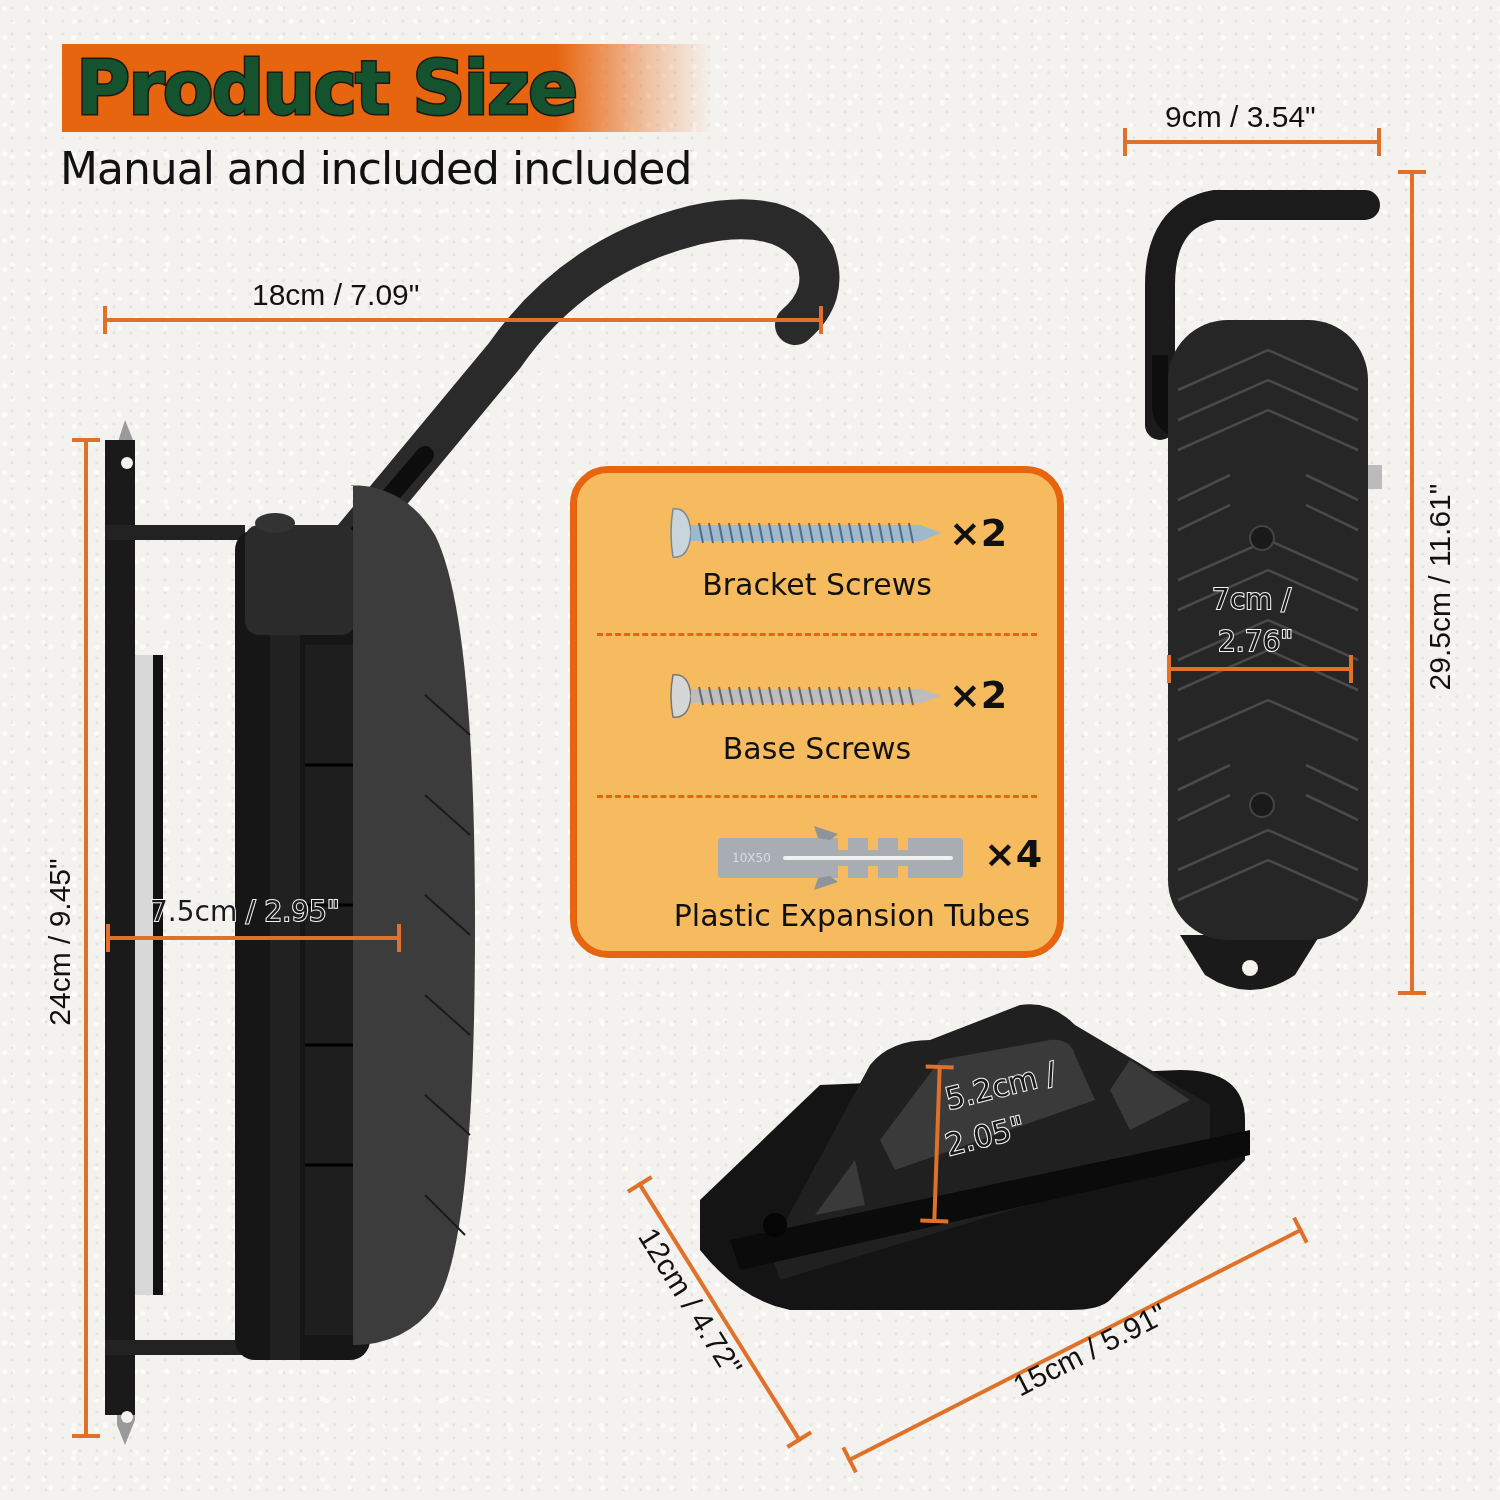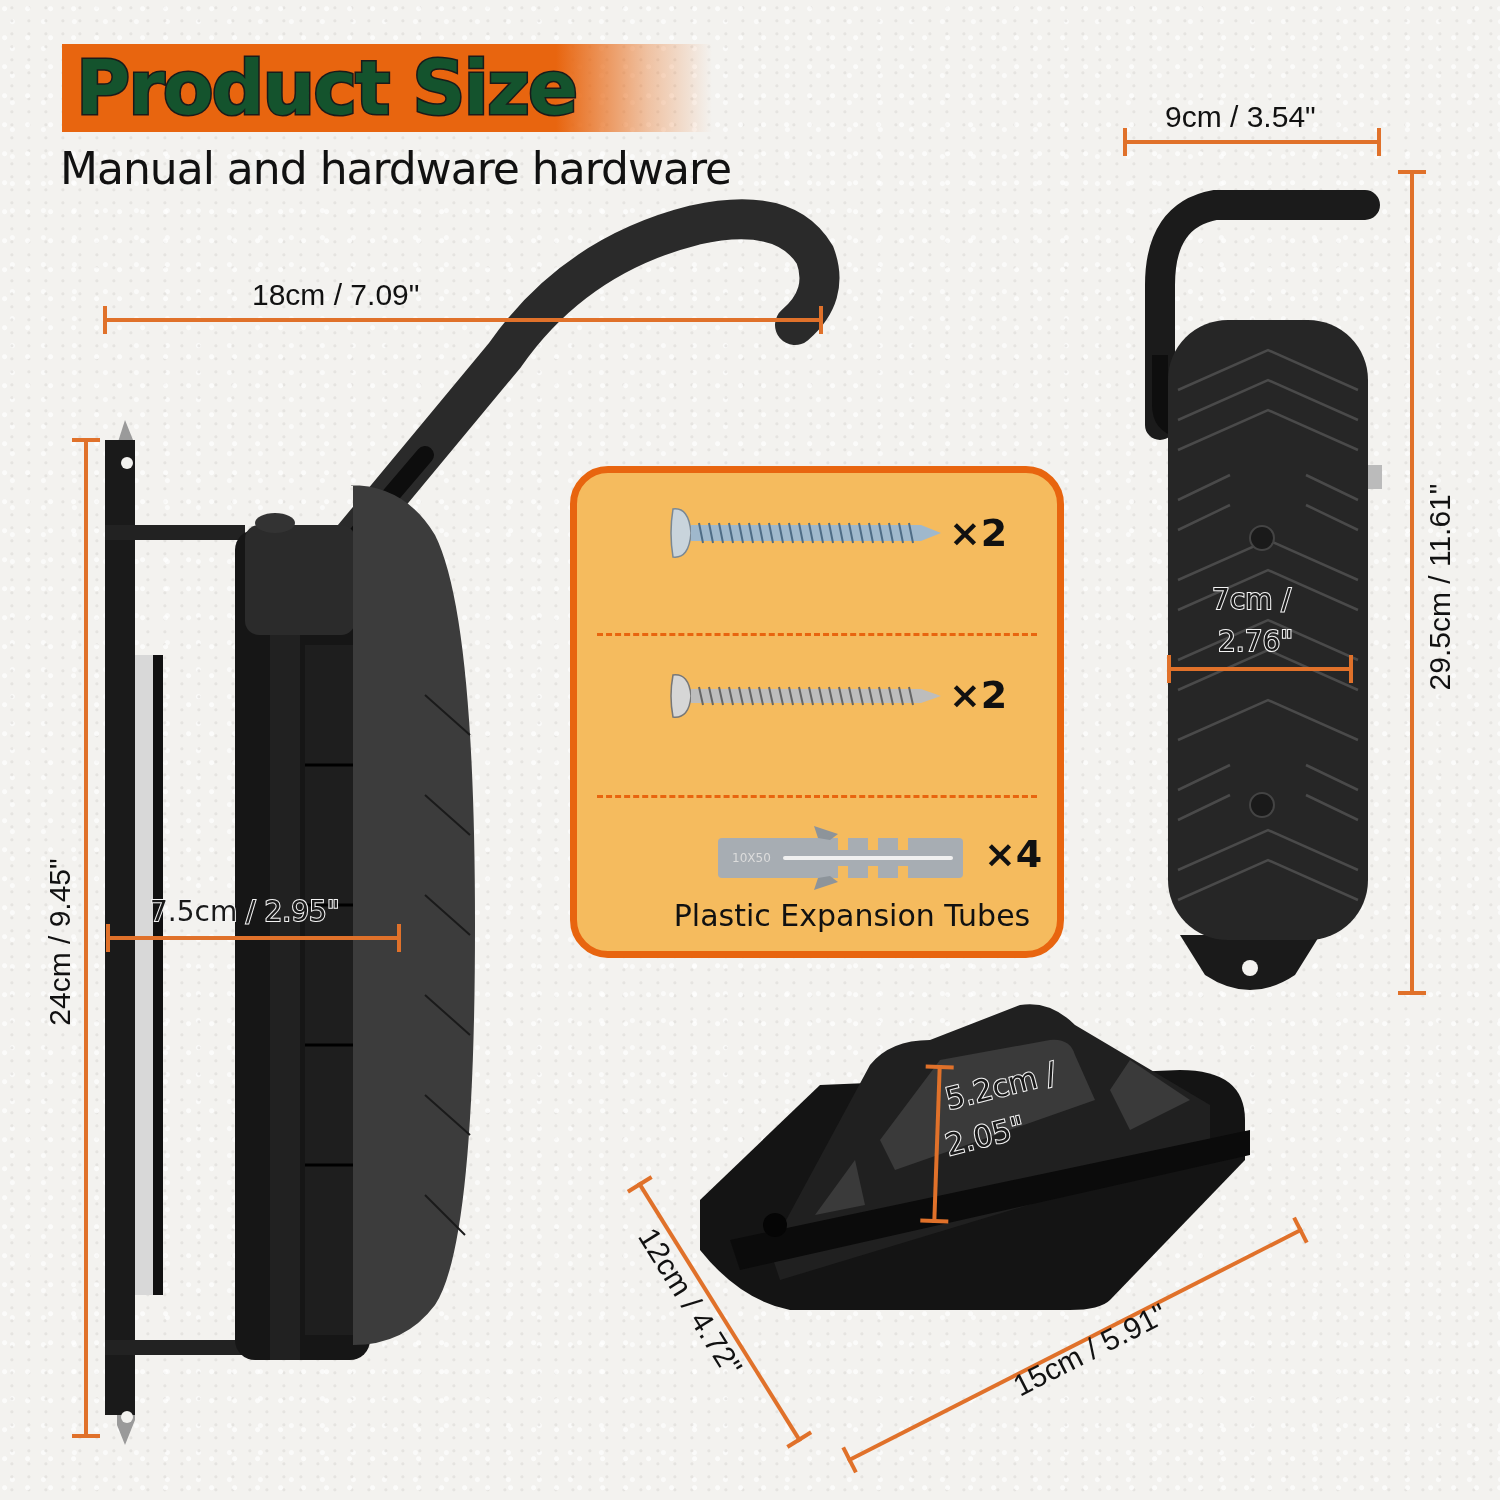--- a/index.html
+++ b/index.html
@@ -68,21 +68,21 @@
   .hw-sep {
     position:absolute; left:20px; right:20px; height:0; border-top:3px dashed #e8650f;
   }
   .screw { position:absolute; }
 </style>
 </head>
 <body>
 
 <div class="abs title-band"></div>
 <div class="abs title-text">Product Size</div>
-<div class="abs subtitle">Manual and hardware hardware</div>
+<div class="abs subtitle">Manual and included included</div>
 
 <svg class="abs" style="left:95px;top:195px;" width="750" height="1270" viewBox="0 0 750 1270">
 
   <path d="M215 395 L410 160 Q480 60 600 30 Q690 10 720 60 Q735 100 700 130" stroke="#2a2a2a" stroke-width="40" fill="none" stroke-linecap="round"></path>
   <path d="M215 395 L330 260" stroke="#0d0d0d" stroke-width="18" fill="none" stroke-linecap="round"></path>
 
   <path d="M30 225 L40 250 L40 1225 L30 1250 L22 1230 L22 250 Z" fill="#9a9a9a"></path>
   <rect x="10" y="245" width="30" height="975" fill="#1a1a1a"></rect>
   <circle cx="32" cy="268" r="6" fill="#f3f2ef"></circle>
   <circle cx="32" cy="1222" r="6" fill="#f3f2ef"></circle>
@@ -133,33 +133,35 @@
   <div class="hw-row" style="top:24px;height:130px;">
     <svg class="screw" style="left:92px;top:6px;" width="280" height="60" viewBox="0 0 280 60">
       <path d="M4 6 Q0 30 4 54 Q20 56 22 30 Q20 4 4 6 Z" fill="#c9d4dc" stroke="#7a8894" stroke-width="1.5"></path>
       <rect x="22" y="22" width="230" height="16" fill="#9fb8cc"></rect>
       <path d="M252 22 L272 30 L252 38 Z" fill="#9fb8cc"></path>
       <g stroke="#4f6d86" stroke-width="2">
         <path d="M30 20 l4 20 M40 20 l4 20 M50 20 l4 20 M60 20 l4 20 M70 20 l4 20 M80 20 l4 20 M90 20 l4 20 M100 20 l4 20 M110 20 l4 20 M120 20 l4 20 M130 20 l4 20 M140 20 l4 20 M150 20 l4 20 M160 20 l4 20 M170 20 l4 20 M180 20 l4 20 M190 20 l4 20 M200 20 l4 20 M210 20 l4 20 M220 20 l4 20 M230 20 l4 20 M240 20 l4 20"></path>
       </g>
     </svg>
     <span class="hw-qty" style="left:372px;top:14px;">×2</span>
+    <span class="hw-label" style="top:70px;">Bracket Screws</span>
   </div>
   <div class="hw-sep" style="top:160px;"></div>
 
   <div class="hw-row" style="top:190px;height:130px;">
     <svg class="screw" style="left:92px;top:8px;" width="280" height="50" viewBox="0 0 280 50">
       <path d="M4 4 Q0 25 4 46 Q20 48 22 25 Q20 2 4 4 Z" fill="#d6d6d6" stroke="#777" stroke-width="1.5"></path>
       <rect x="22" y="18" width="230" height="14" fill="#bdbdbd"></rect>
       <path d="M252 18 L272 25 L252 32 Z" fill="#bdbdbd"></path>
       <g stroke="#666" stroke-width="2">
         <path d="M30 16 l4 18 M40 16 l4 18 M50 16 l4 18 M60 16 l4 18 M70 16 l4 18 M80 16 l4 18 M90 16 l4 18 M100 16 l4 18 M110 16 l4 18 M120 16 l4 18 M130 16 l4 18 M140 16 l4 18 M150 16 l4 18 M160 16 l4 18 M170 16 l4 18 M180 16 l4 18 M190 16 l4 18 M200 16 l4 18 M210 16 l4 18 M220 16 l4 18 M230 16 l4 18 M240 16 l4 18"></path>
       </g>
     </svg>
     <span class="hw-qty" style="left:372px;top:10px;">×2</span>
+    <span class="hw-label" style="top:68px;">Base Screws</span>
   </div>
   <div class="hw-sep" style="top:322px;"></div>
 
   <div class="hw-row" style="top:345px;height:140px;margin-left:35px;">
     <svg class="screw" style="left:106px;top:4px;" width="250" height="72" viewBox="0 0 250 72">
       <rect x="0" y="16" width="245" height="40" rx="4" fill="#a7adb3"></rect>
       <path d="M100 16 L96 4 L120 12 L112 18 Z" fill="#8d949a"></path>
       <path d="M100 56 L96 68 L120 60 L112 54 Z" fill="#8d949a"></path>
       <rect x="65" y="34" width="170" height="4" rx="2" fill="#f0f0f0"></rect>
       <g fill="#f5bb5e">

